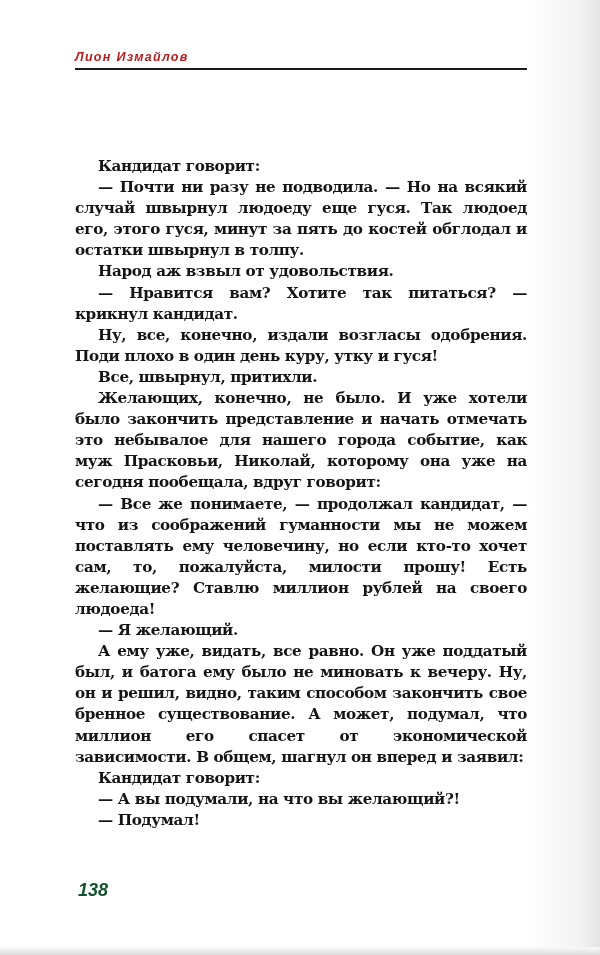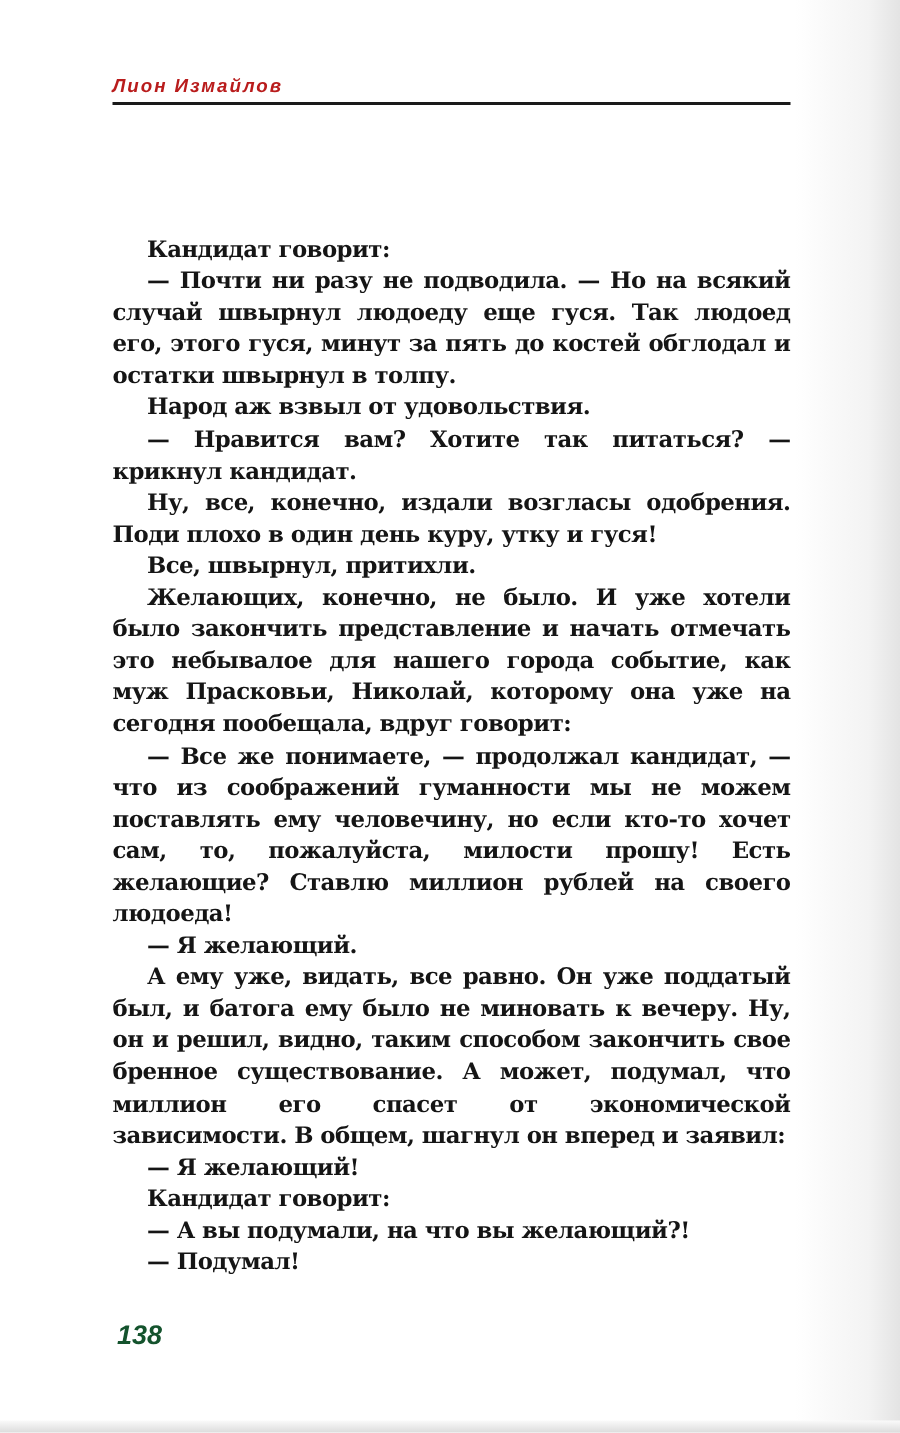--- a/index.html
+++ b/index.html
@@ -49,19 +49,18 @@
   <p class="para">Кандидат говорит:</p>
   <p class="para">— Почти ни разу не подводила. — Но на всякий случай швырнул людоеду еще гуся. Так людоед его, этого гуся, минут за пять до костей обглодал и остатки швырнул в толпу.</p>
   <p class="para">Народ аж взвыл от удовольствия.</p>
   <p class="para">— Нравится вам? Хотите так питаться? — крикнул кандидат.</p>
   <p class="para">Ну, все, конечно, издали возгласы одобрения. Поди плохо в один день куру, утку и гуся!</p>
   <p class="para">Все, швырнул, притихли.</p>
   <p class="para">Желающих, конечно, не было. И уже хотели было закончить представление и начать отмечать это небывалое для нашего города событие, как муж Прасковьи, Николай, которому она уже на сегодня пообещала, вдруг говорит:</p>
   <p class="para">— Все же понимаете, — продолжал кандидат, — что из соображений гуманности мы не можем поставлять ему человечину, но если кто-то хочет сам, то, пожалуйста, милости прошу! Есть желающие? Ставлю миллион рублей на своего людоеда!</p>
   <p class="para">— Я желающий.</p>
   <p class="para">А ему уже, видать, все равно. Он уже поддатый был, и батога ему было не миновать к вечеру. Ну, он и решил, видно, таким способом закончить свое бренное существование. А может, подумал, что миллион его спасет от экономической зависимости. В общем, шагнул он вперед и заявил:</p>
-  <p class="para">— Я желающий!</p>
   <p class="para">Кандидат говорит:</p>
   <p class="para">— А вы подумали, на что вы желающий?!</p>
   <p class="para">— Подумал!</p>
 </div>
 
 <div class="page-number">138</div>
 
 </body></html>

